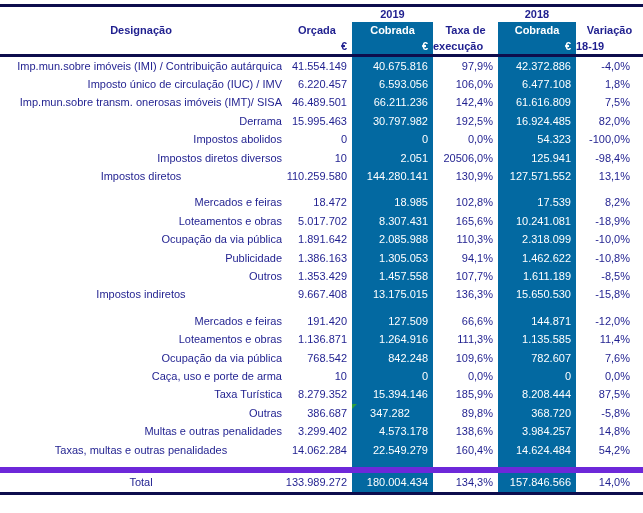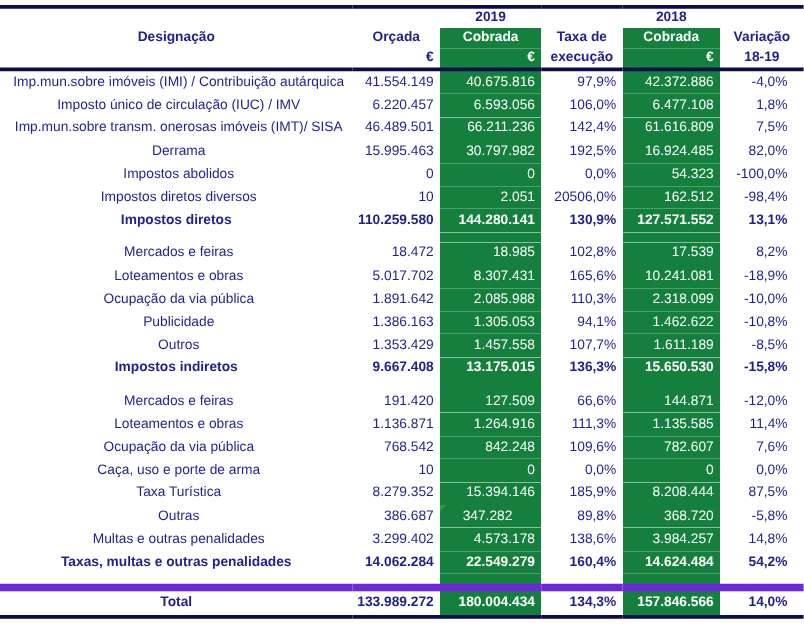--- a/index.html
+++ b/index.html
@@ -12,36 +12,36 @@
     border-collapse:collapse;table-layout:fixed;width:643px;
     border-top:3px solid #0D0D4D;border-bottom:3px solid #0D0D4D;padding-left:24px;
   }
   col.w0{width:282px}col.w1{width:70px}col.w2{width:81px}
   col.w3{width:65px}col.w4{width:78px}col.w5{width:67px}
   td{
     font-size:11px;line-height:1;vertical-align:middle;
     padding:0;white-space:nowrap;overflow:hidden;
   }
   
-  td.c0{text-align:center;padding-left:4px;}
+  td.c0{text-align:right;padding-left:4px;}
   td.c1{text-align:right;padding-right:5px;}
-  td.c2,td.c4{text-align:right;padding-right:5px;background:#15803d;color:#FFFFFF;}
+  td.c2,td.c4{text-align:right;padding-right:5px;background:#0369a1;color:#FFFFFF;}
   td.c3{text-align:right;padding-right:5px;}
   td.c5{text-align:right;padding-right:13px;}
   
   tr.year-row td{height:15px;font-weight:bold;}
   tr.year-row td.c2,tr.year-row td.c4{background:#fff;color:#1F1F8F;text-align:center;padding-right:0;}
   tr.hdr-main td{height:17px;font-weight:bold;text-align:center;padding:0;}
   tr.hdr-euro td{height:15px;font-weight:bold;}
-  tr.hdr-euro td.c3,tr.hdr-euro td.c5{text-align:center;padding-right:0;}
+  tr.hdr-euro td.c3,tr.hdr-euro td.c5{text-align:left;padding-right:0;}
   tr.hdr-euro td{border-bottom:3px solid #0D0D4D;}
   
   tr.r-item td,tr.r-subtotal td{height:18.4px;}
   tr.r-gap td{height:8px;}
-  tr.r-subtotal td,tr.r-total td{font-weight:bold;}
+  tr.r-subtotal td,tr.r-total td{font-weight:normal;}
   tr.r-subtotal td.c0,tr.r-total td.c0{text-align:center;padding-left:0;}
   tr.r-total td{height:19px;border-top:6px solid #6d28d9;}
   
   td.marker{position:relative;text-align:center;}
   td.marker::before{
     content:'';position:absolute;left:0;top:0;width:0;height:0;
     border-top:5px solid #2E9E3E;border-right:5px solid transparent;
   }
 </style>
 </head>
@@ -122,21 +122,21 @@
           <td class="c2">0</td>
           <td class="c3">0,0%</td>
           <td class="c4">54.323</td>
           <td class="c5">-100,0%</td>
         </tr>
         <tr class="r-item">
           <td class="c0">Impostos diretos diversos</td>
           <td class="c1">10</td>
           <td class="c2">2.051</td>
           <td class="c3">20506,0%</td>
-          <td class="c4">162.512</td>
+          <td class="c4">125.941</td>
           <td class="c5">-98,4%</td>
         </tr>
         <tr class="r-subtotal">
           <td class="c0">Impostos diretos</td>
           <td class="c1">110.259.580</td>
           <td class="c2">144.280.141</td>
           <td class="c3">130,9%</td>
           <td class="c4">127.571.552</td>
           <td class="c5">13,1%</td>
         </tr>

